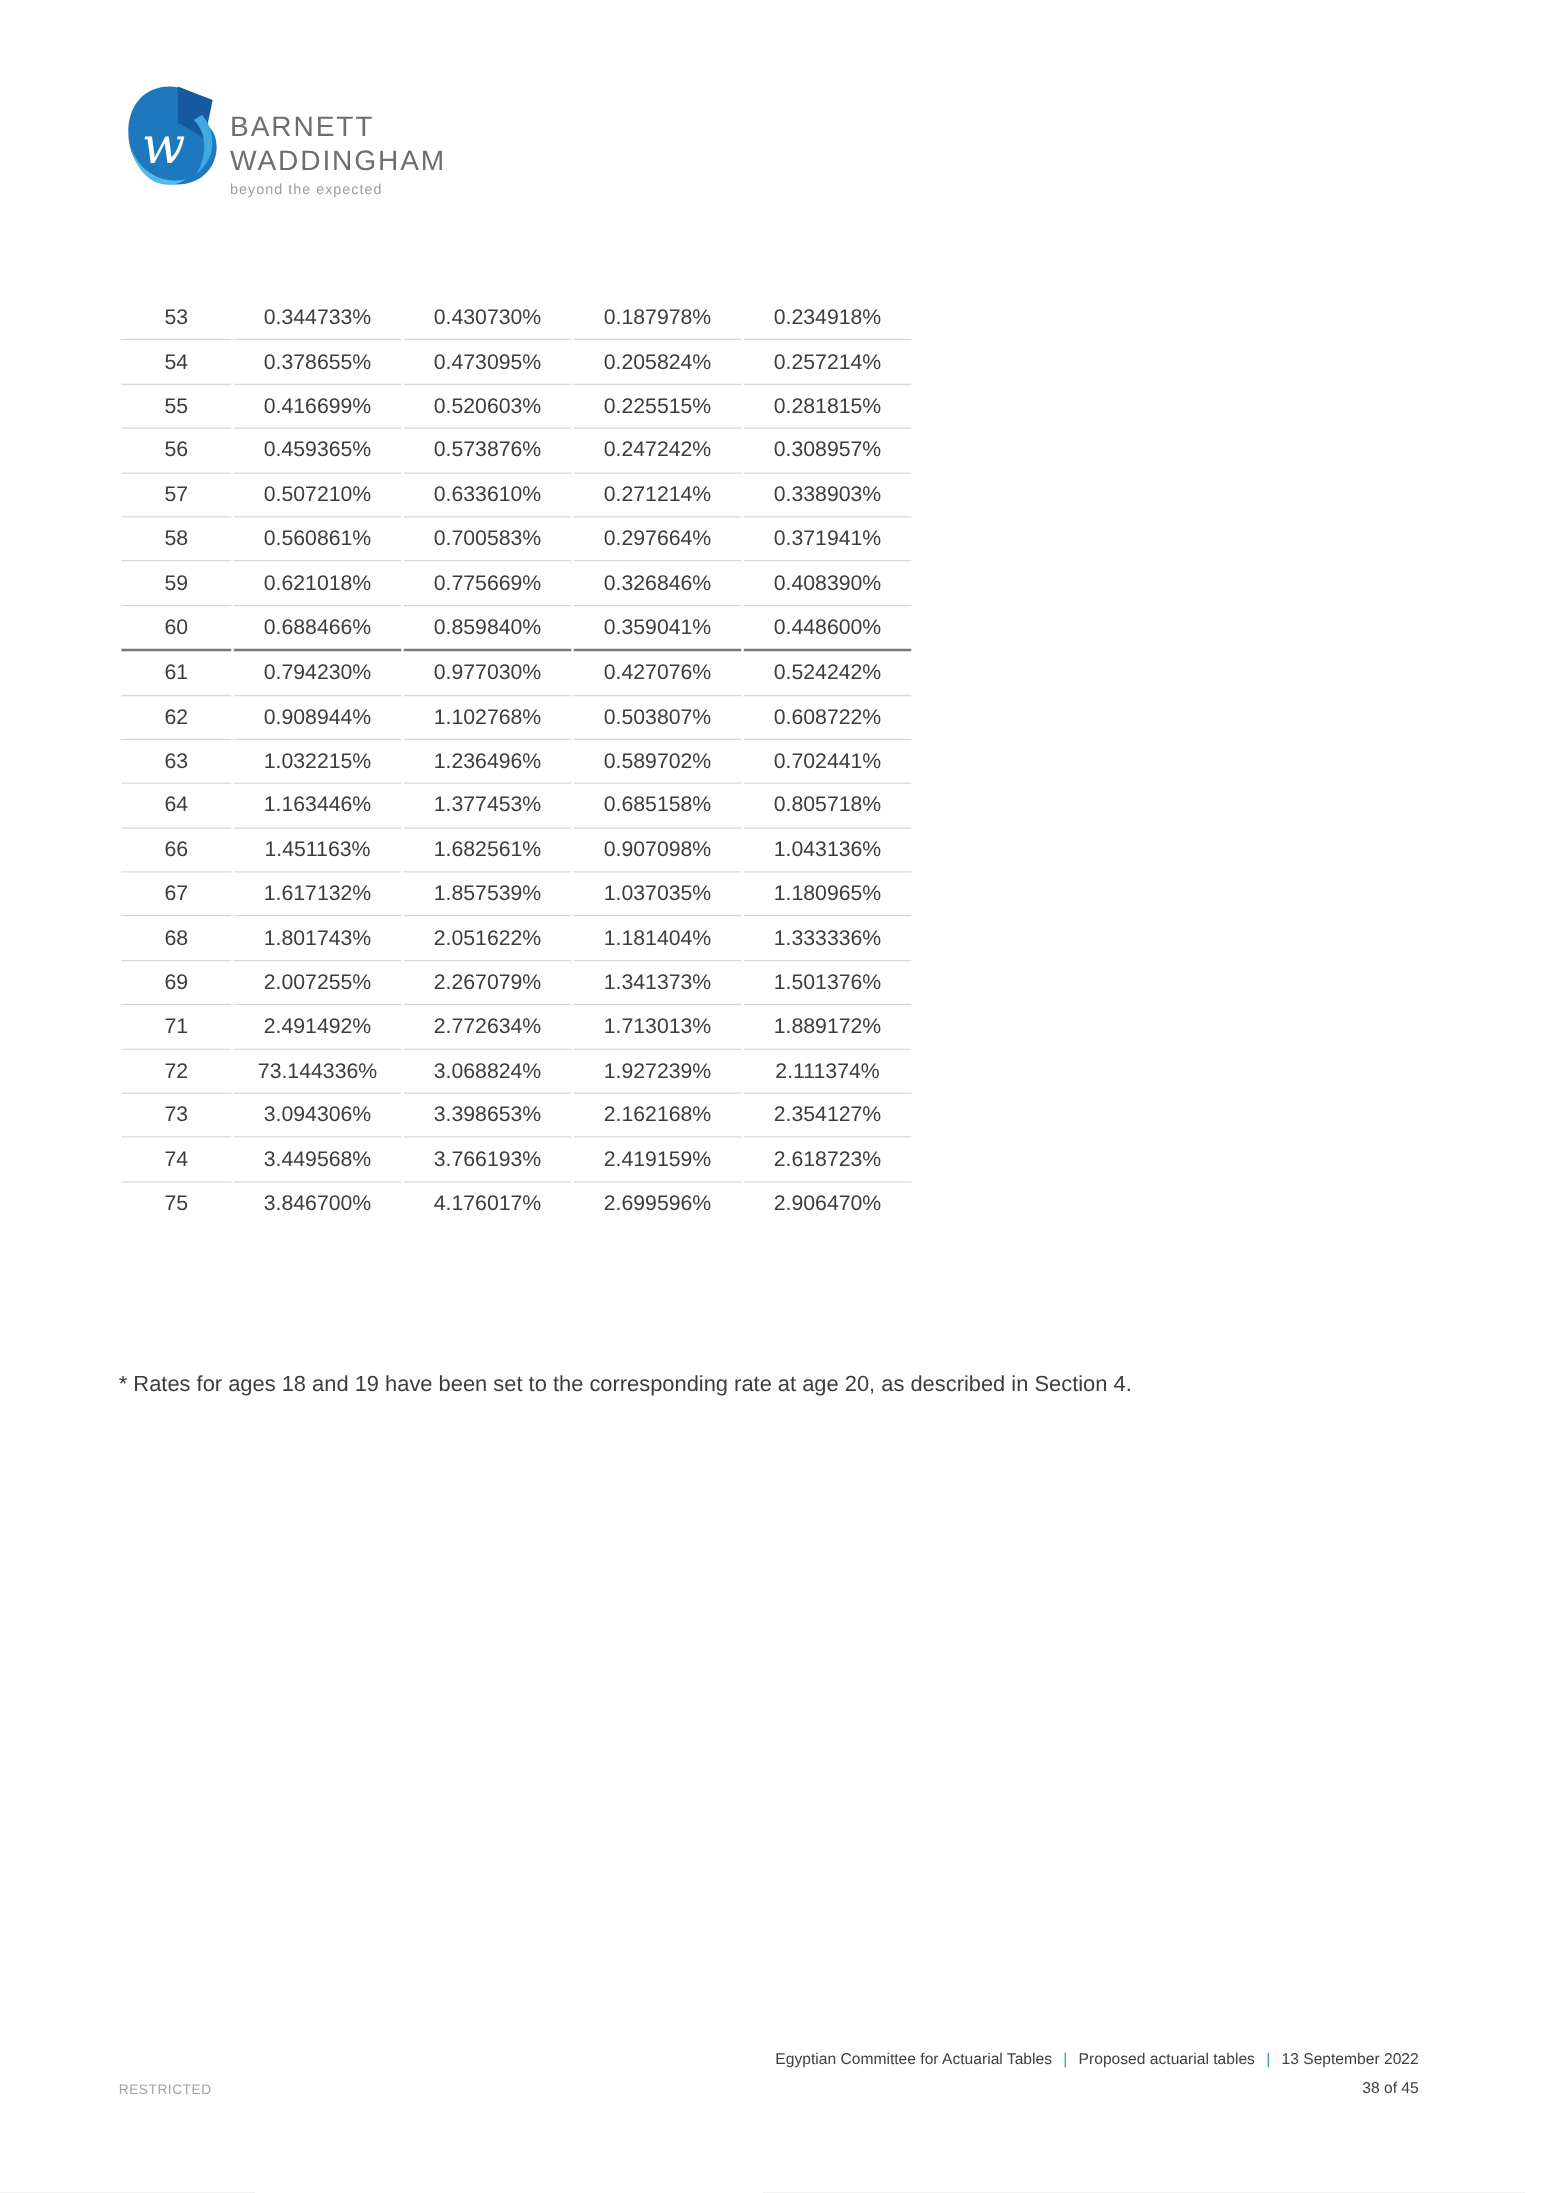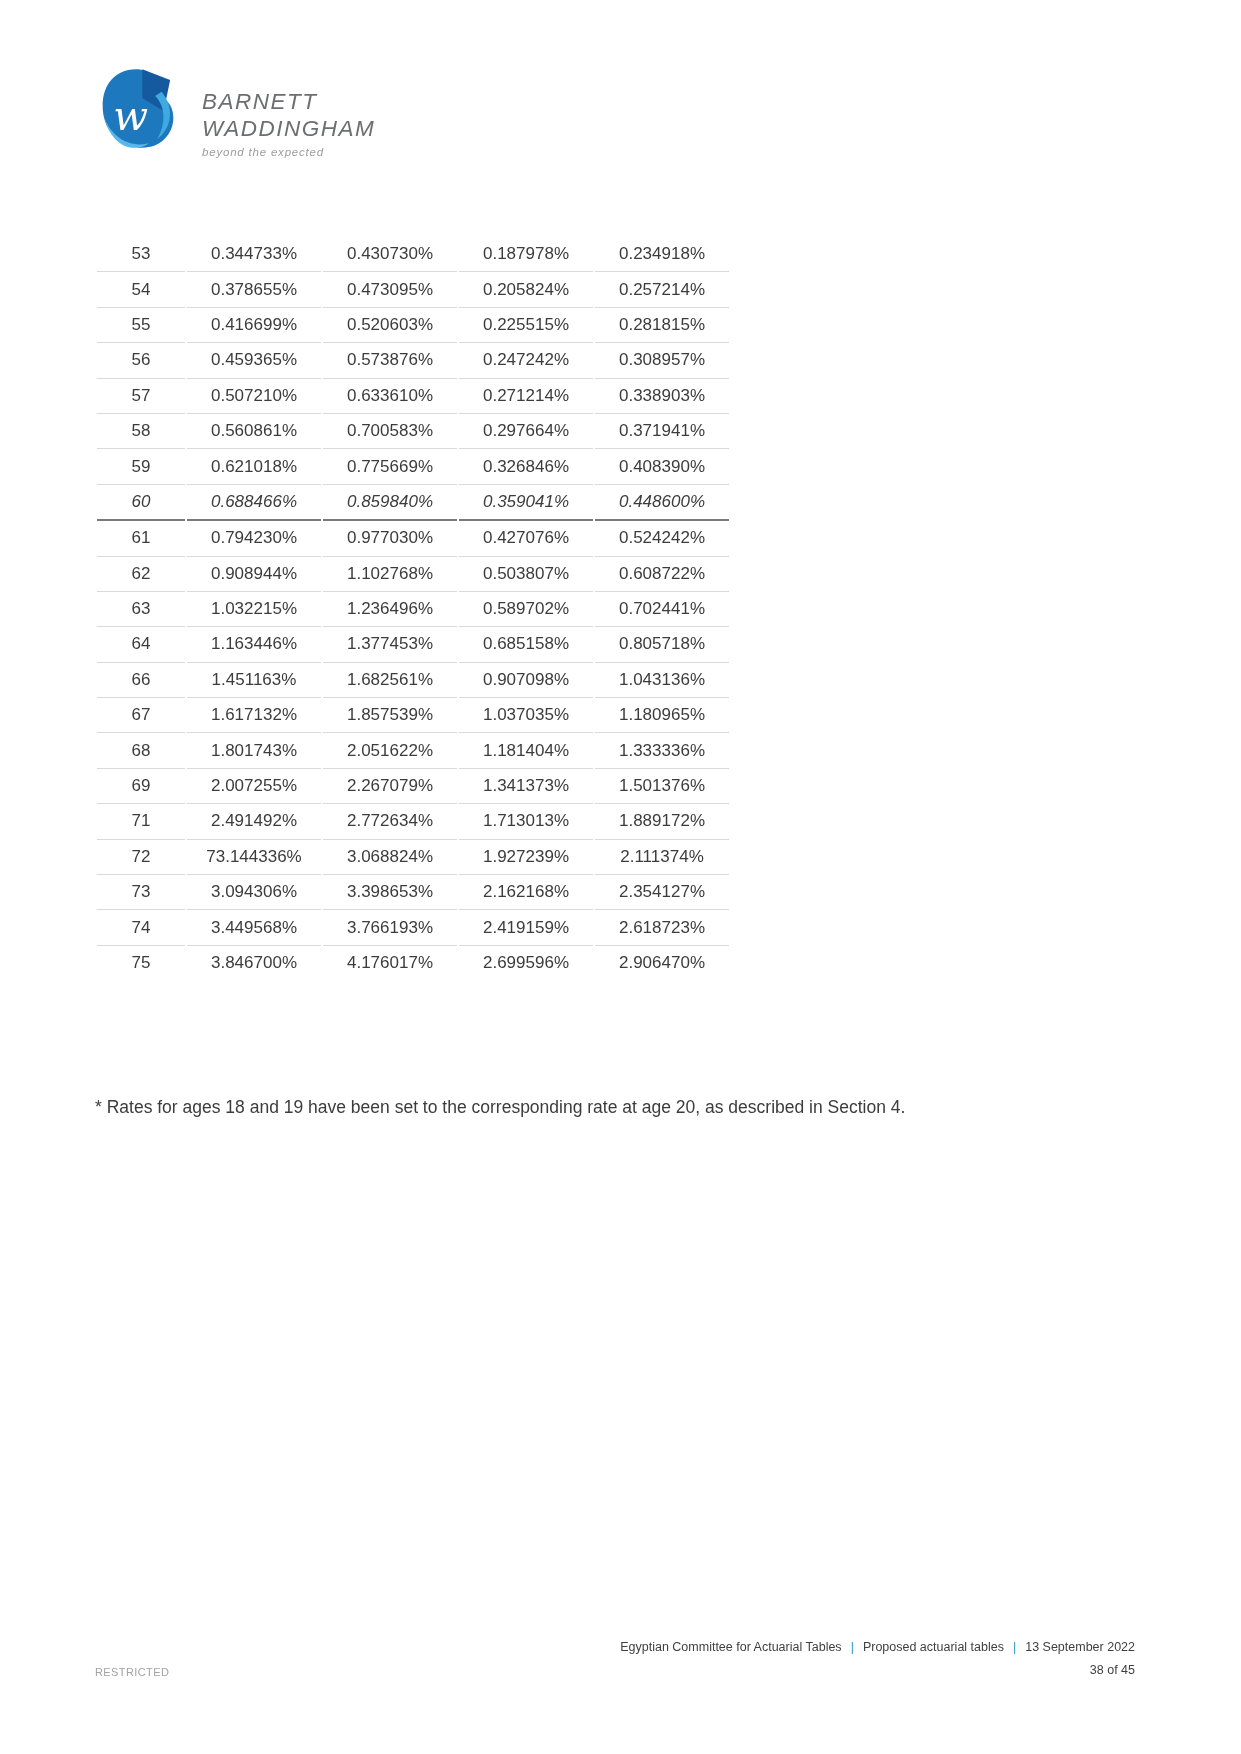--- a/index.html
+++ b/index.html
@@ -7,42 +7,42 @@
     position:relative;
     width:1241px;height:1754px;
     background:#ffffff;
     margin:0 auto;
     font-family:"Liberation Sans", sans-serif;
     overflow:hidden;
   }
   
   .logo{position:absolute;left:98px;top:66px;display:flex;align-items:flex-start;}
   .logo-mark{width:80px;height:90px;flex:0 0 auto;}
-  .logo-text{margin-left:24px;padding-top:22px;font-style:italic;}
+  .logo-text{margin-left:6px;padding-top:22px;}
   .brand-line{
     font-size:22.5px;line-height:27px;letter-spacing:1.5px;
     color:#6d6e71;font-weight:400;
   }
   .tagline{
     margin-top:4px;font-size:11.5px;letter-spacing:0.8px;color:#9b9da0;
   }
   
   .table-wrap{position:absolute;left:95px;top:237px;width:632px;}
   table.rates{
     width:632px;table-layout:fixed;
     border-collapse:separate;border-spacing:2px 0;
     font-size:17px;color:#3c3c3c;
   }
   table.rates td{
     height:34.4px;padding:0;text-align:center;vertical-align:middle;
     border-bottom:1px solid #d9d9d9;
     overflow:hidden;white-space:nowrap;
   }
   table.rates tr.first td{border-top:1px solid #d9d9d9;}
-  table.rates tr.emph td{border-bottom:2px solid #7a7a7a;font-style:italic;}
+  table.rates tr.emph td{border-bottom:2px solid #7a7a7a;}
   table.rates tr.last td{border-bottom:none;}
   
   .footnote{
     position:absolute;left:95px;top:1096px;width:1040px;
     font-size:17.5px;color:#3c3c3c;line-height:22px;
   }
   
   .footer-docinfo{
     position:absolute;right:106px;top:1640px;
     font-size:12.5px;color:#3f3f3f;white-space:nowrap;text-align:right;

